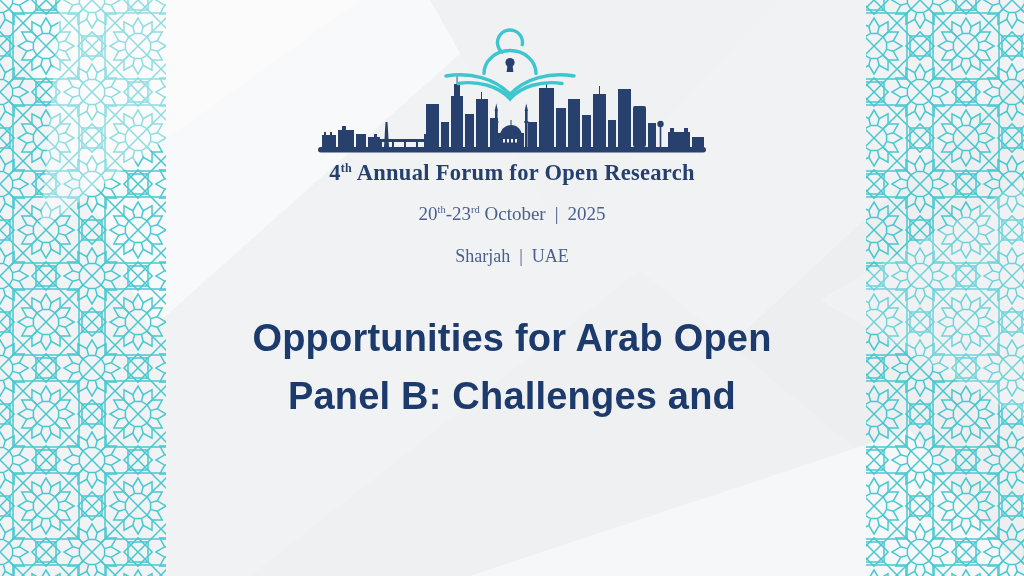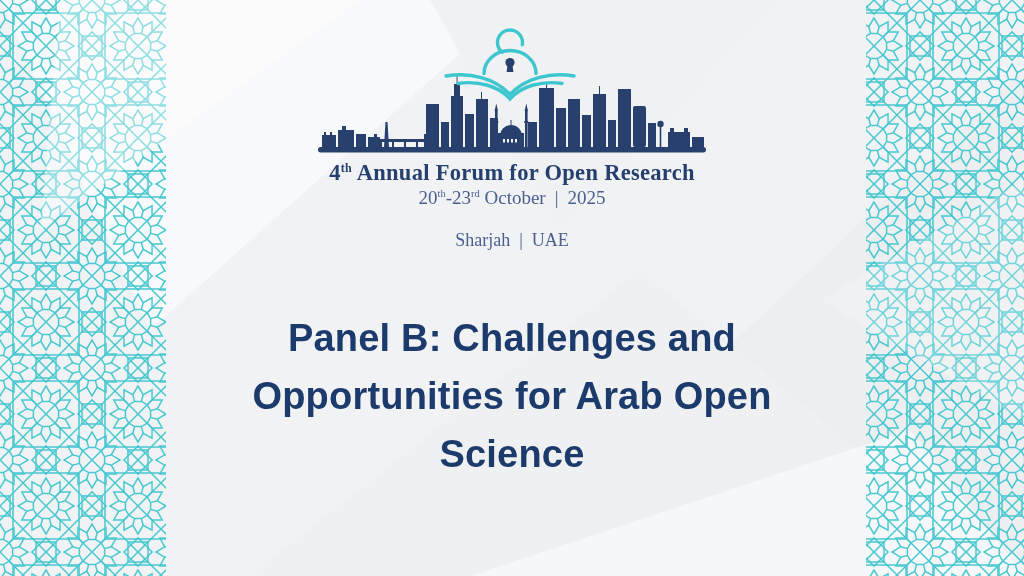--- a/index.html
+++ b/index.html
@@ -5,21 +5,21 @@
   html,body{margin:0;padding:0;background:#e9eaec;}
   .stage{position:relative;width:1024px;height:576px;overflow:hidden;background:#F1F2F4;
          font-family:"Liberation Sans",sans-serif;}
   .bg-svg{position:absolute;inset:0;display:block;}
   .logo{position:absolute;top:26px;left:0;right:0;display:flex;flex-direction:column;
         align-items:center;z-index:2;text-align:center;}
   .logo-art{display:block;}
   .logo-title{margin-top:3px;font-family:"Liberation Serif","DejaVu Serif",serif;
               font-weight:700;font-size:22.5px;color:#25406F;letter-spacing:.3px;line-height:1.1;}
   .logo-title sup{font-size:12px;}
-  .logo-date{margin-top:1px;font-family:"Liberation Serif","DejaVu Serif",serif;
+  .logo-date{margin-top:17px;font-family:"Liberation Serif","DejaVu Serif",serif;
              font-size:19px;color:#4A5F8E;line-height:1.15;}
   .logo-date sup{font-size:10.5px;}
   .logo-loc{margin-top:21px;font-family:"Liberation Serif","DejaVu Serif",serif;
             font-size:18px;color:#4A5F8E;line-height:1.15;}
   .sep{margin:0 9px;}
   .main-title{position:absolute;top:309px;left:90px;right:90px;margin:0;z-index:2;
               text-align:center;font-weight:700;font-size:38px;line-height:58px;
               color:#1C3A6B;letter-spacing:.2px;font-family:"Liberation Sans",sans-serif;}
 </style>
 </head>
@@ -158,18 +158,17 @@
     <div class="logo-date">
       <span>20</span><sup>th</sup><span>-</span><span>23</span><sup>rd</sup><span> October</span><span class="sep">|</span><span>2025</span>
     </div>
 
     <div class="logo-loc">
       <span>Sharjah</span><span class="sep">|</span><span>UAE</span>
     </div>
   </div>
 
   <h1 class="main-title">
+    <div>Opportunities for Arab Open</div>
     <div>Panel B: Challenges and</div>
-    <div>Opportunities for Arab Open</div>
-    <div>Science</div>
   </h1>
 
 </div>
 
 </body></html>

